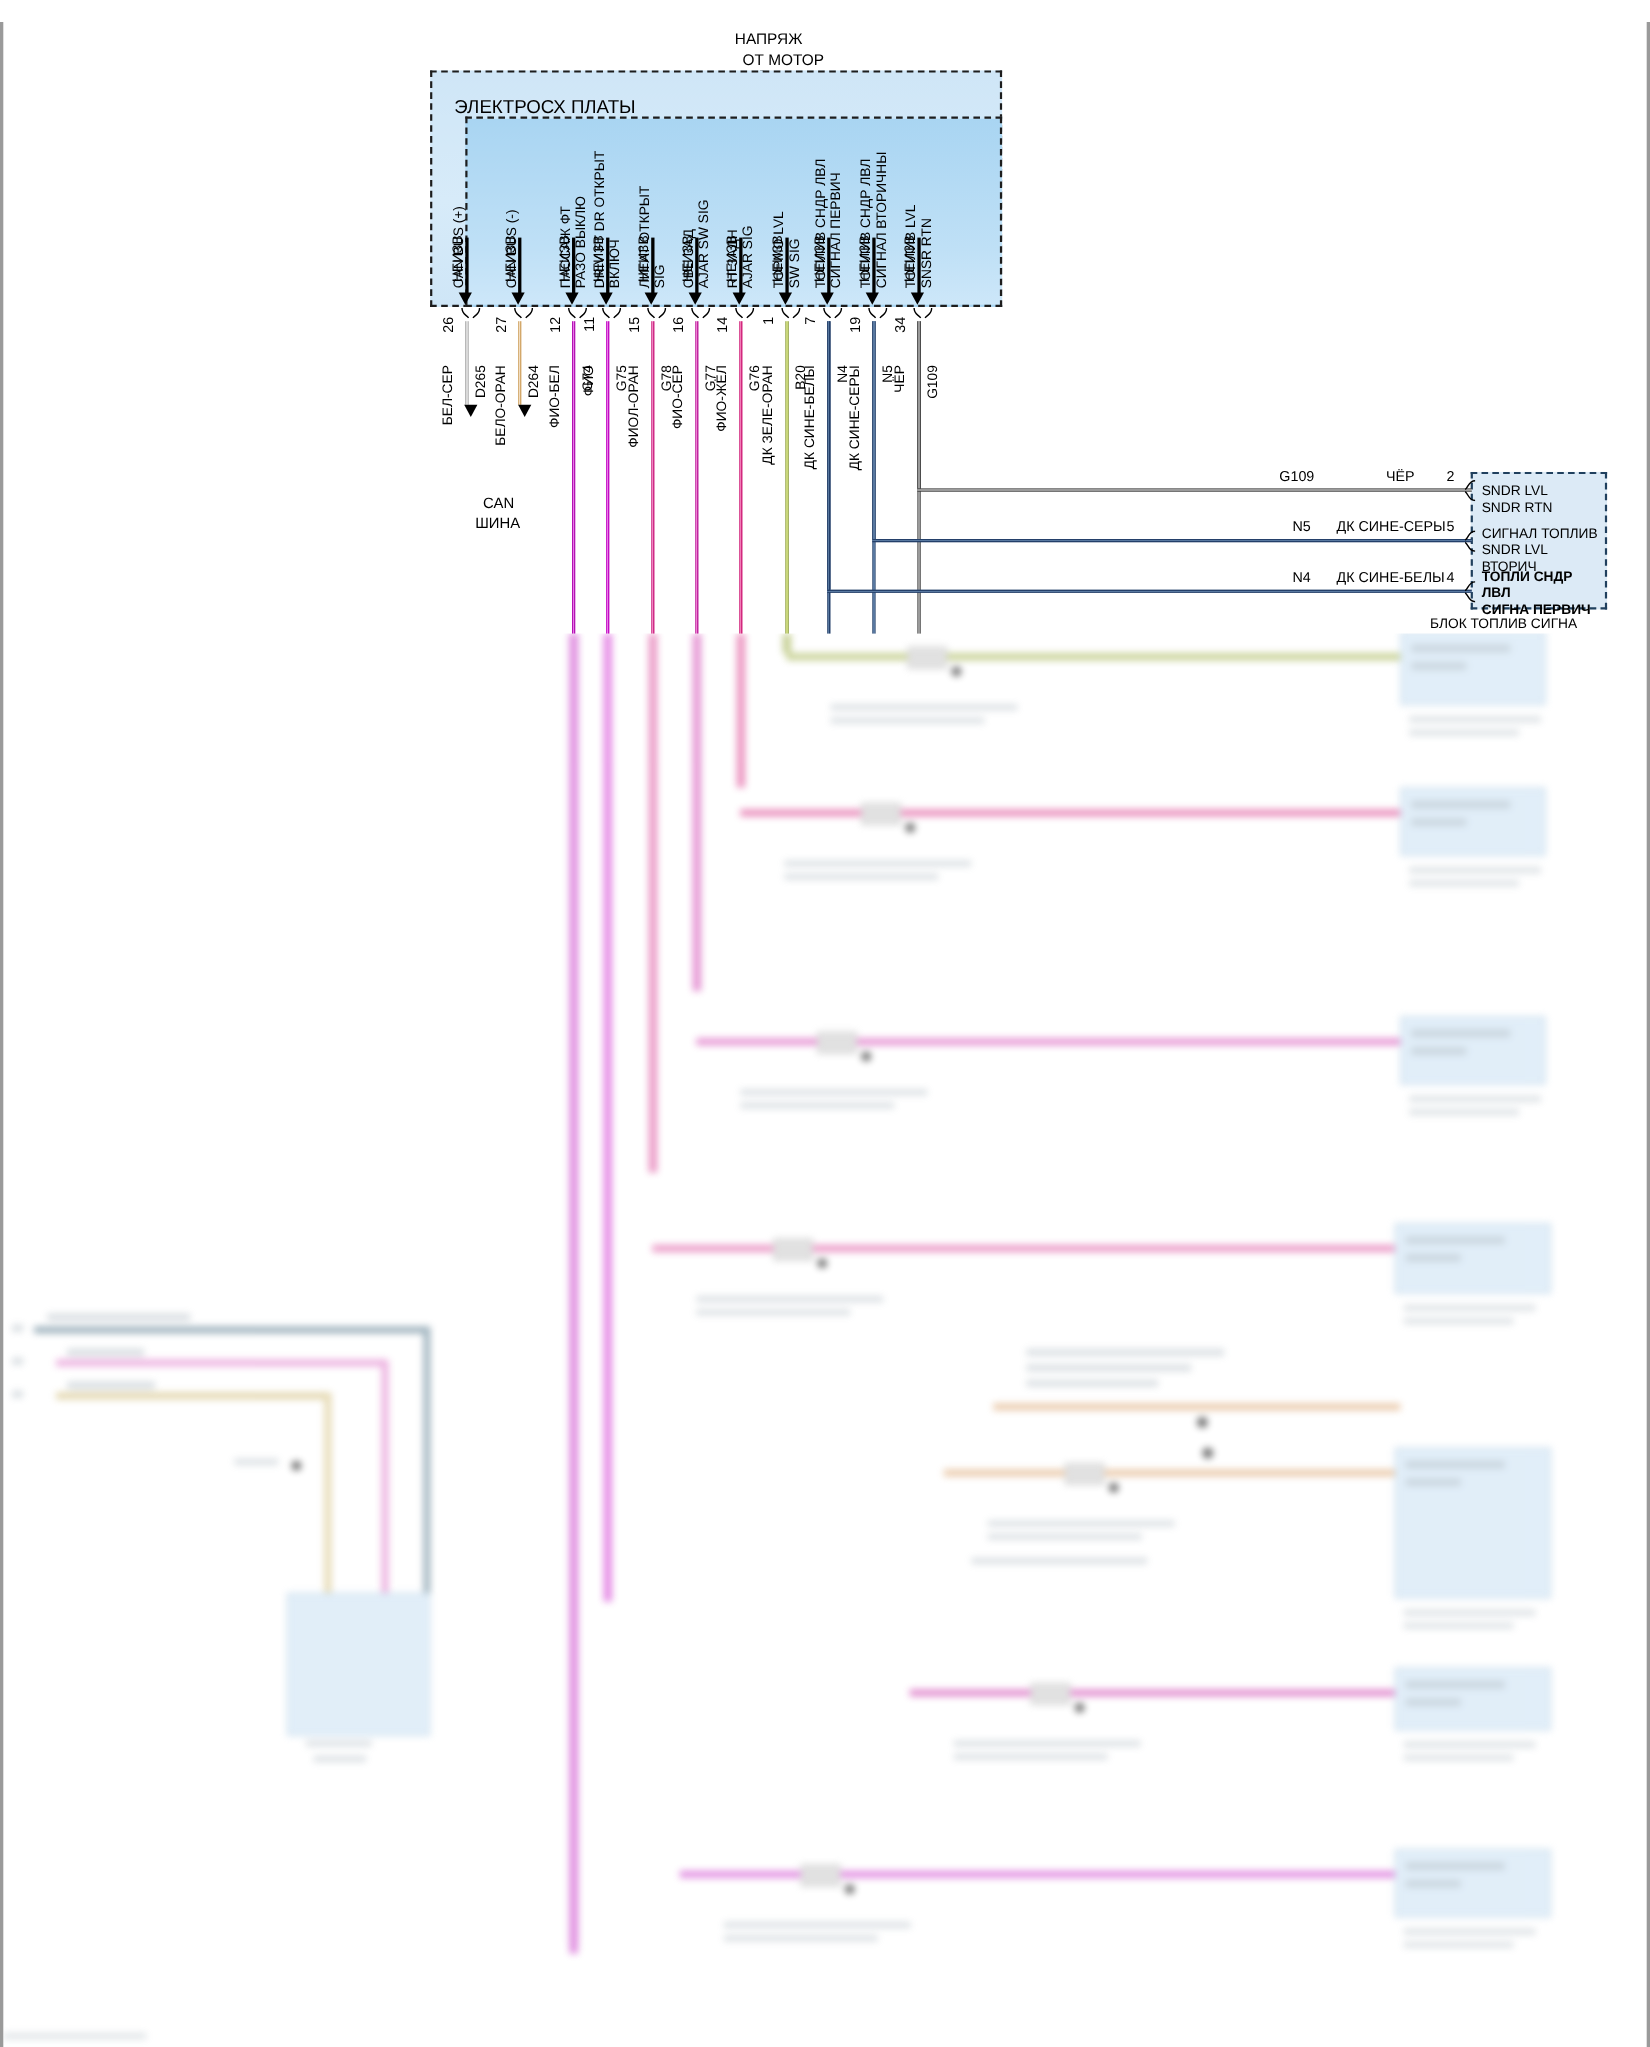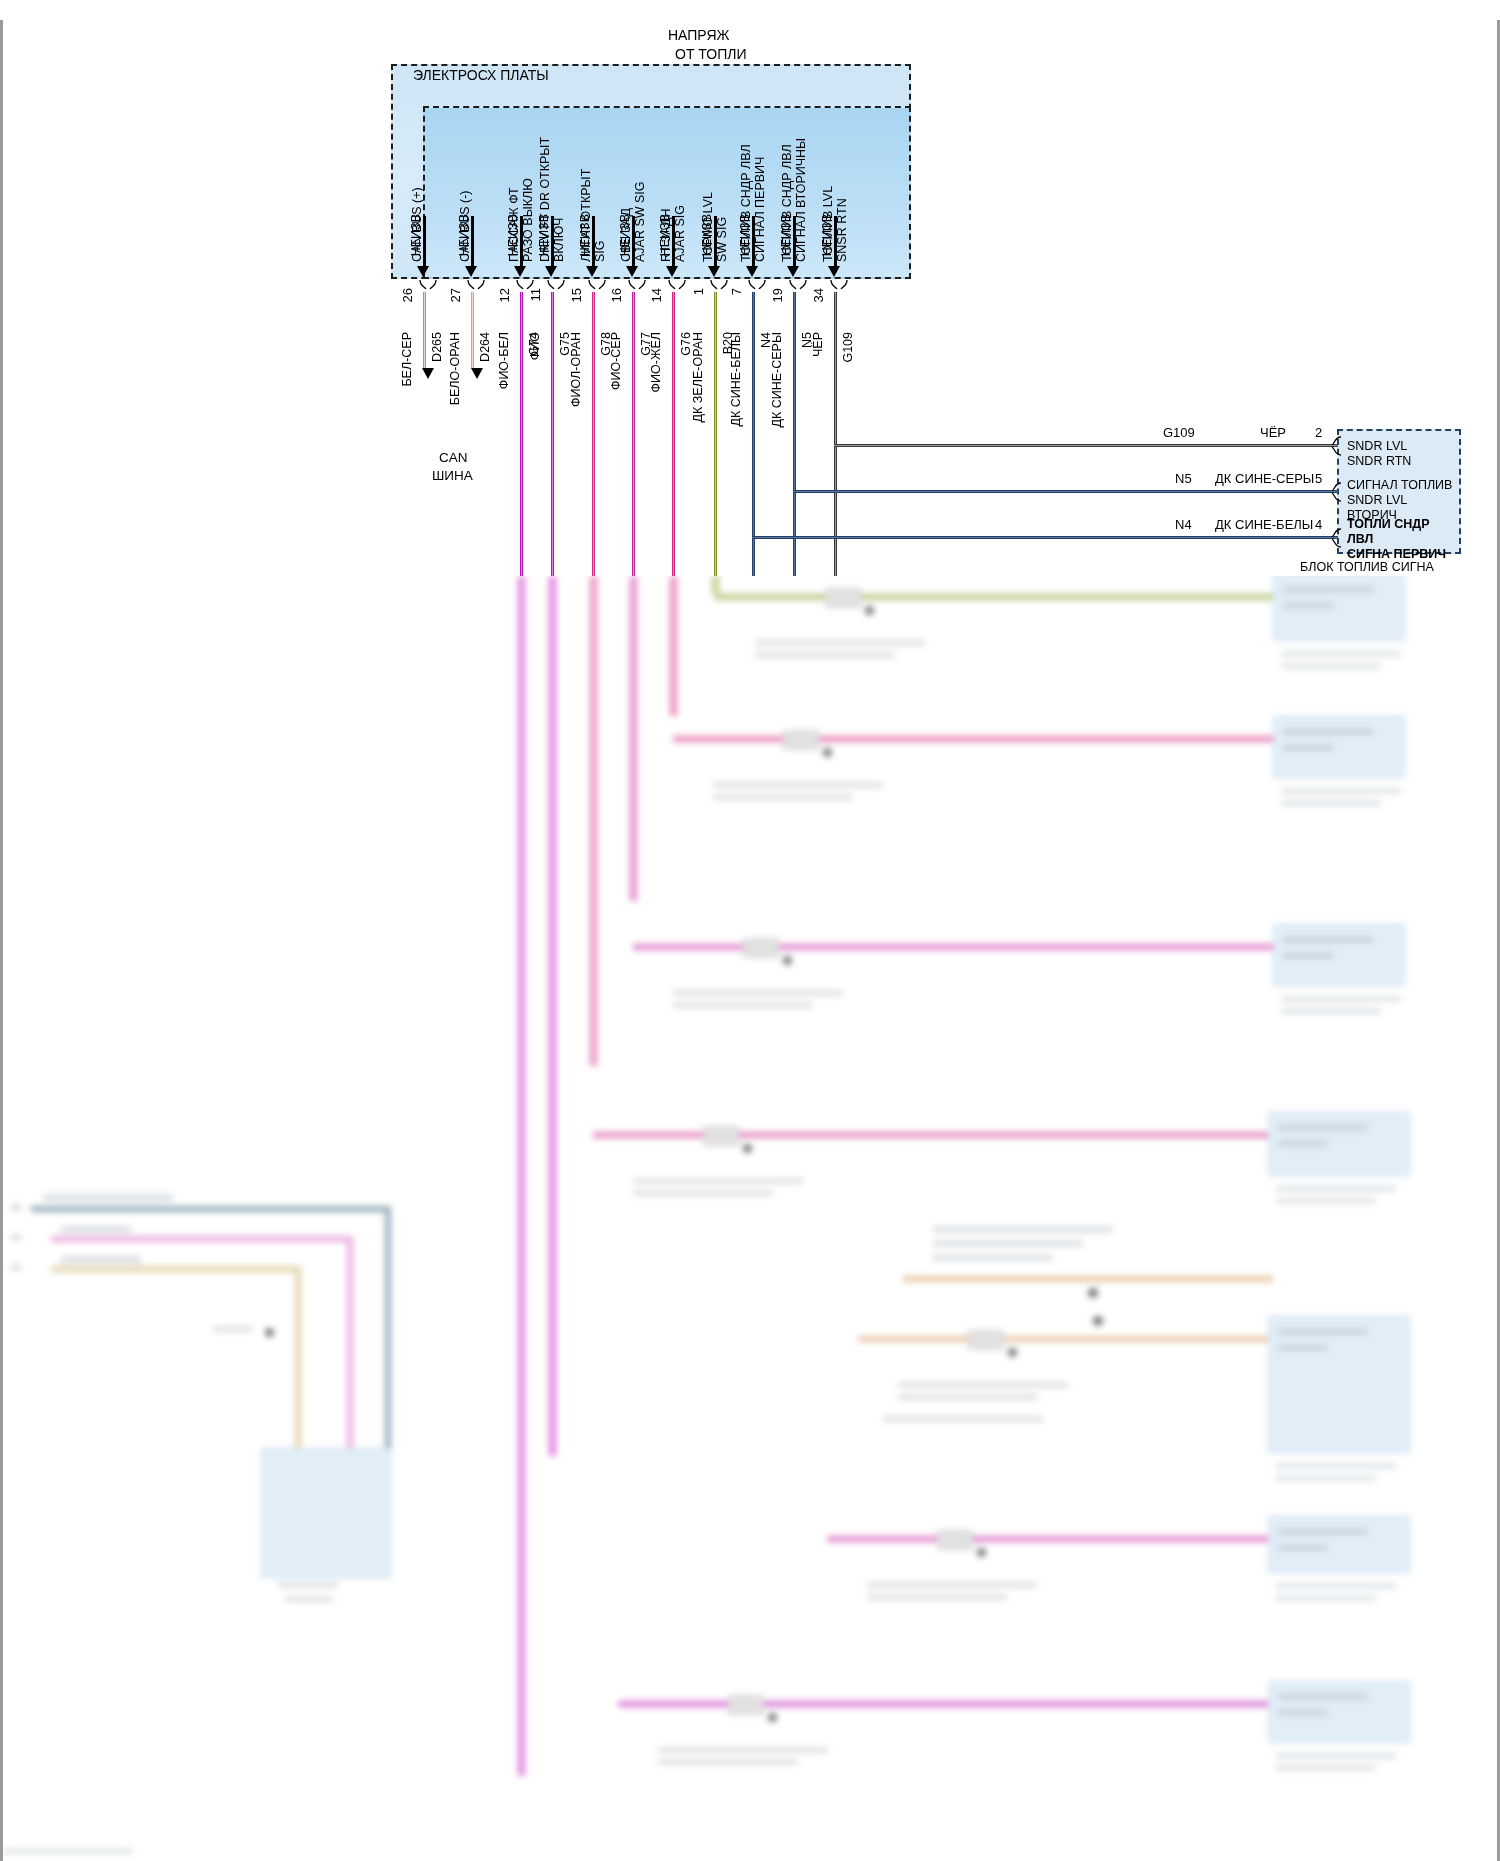--- a/index.html
+++ b/index.html
@@ -37,28 +37,28 @@
   .bw{position:absolute;}
   .bcirc{position:absolute;border-radius:50%;background:#222;}
   #footer{position:absolute;left:0;bottom:0;width:1500px;height:10px;}
 </style>
 </head>
 <body>
 
 <div id="page">
 
   <div class="txt" style="left:665px;top:7px;font-size:14px;">НАПРЯЖ</div>
-  <div class="txt" style="left:672px;top:26px;font-size:14px;">ОТ ТОПЛИ</div>
+  <div class="txt" style="left:672px;top:26px;font-size:14px;">ОТ МОТОР</div>
   <div class="ln" style="left:688px;top:44px;width:3px;height:46px;background:#000;"></div>
   <div class="txt vt" style="left:675px;top:48px;font-size:12.5px;">НЕИЗВ</div>
   <div class="txt vt" style="left:674px;top:90px;font-size:12.5px;">B(+)</div>
 
   <div id="pim-outer"></div>
   <div id="pim-inner"></div>
-  <div class="txt" style="left:410px;top:47px;font-size:14px;">ЭЛЕКТРОСХ ПЛАТЫ</div>
+  <div class="txt" style="left:410px;top:68px;font-size:17px;">ЭЛЕКТРОСХ ПЛАТЫ</div>
 
 
   <div id="pins-layer">
       <div class="txt vt" style="left: 407px; top: 92px; font-size: 12.5px; height: 150px;">CAN BUS (+)</div>
       <div class="txt vt" style="left: 406px; top: 194px; font-size: 12.5px;">НЕИЗВ</div>
       <div class="pinstem" style="left: 420px; top: 196px; height: 52px;"></div>
       <div class="arrowhead" style="left: 414px; top: 246px;"></div>
       <div class="conn" style="left: 416px; top: 259px;"><svg width="18" height="14" viewBox="0 0 18 14">
           <path d="M1 1 C1 7, 5 7, 7 10" stroke="#000" stroke-width="1.3" fill="none"></path>
           <path d="M17 1 C17 7, 13 7, 11 10" stroke="#000" stroke-width="1.3" fill="none"></path>

